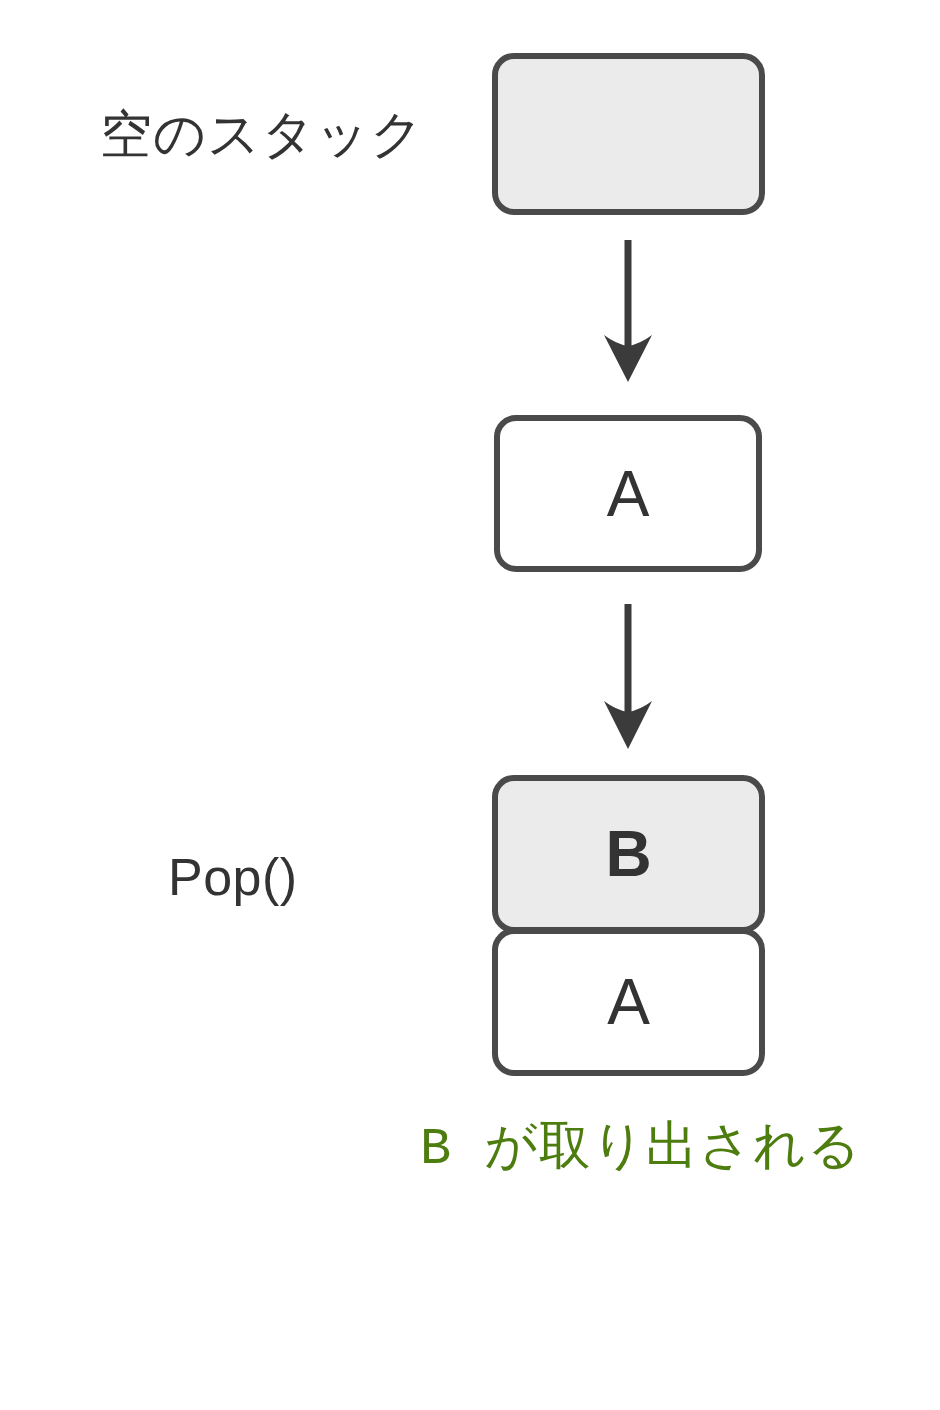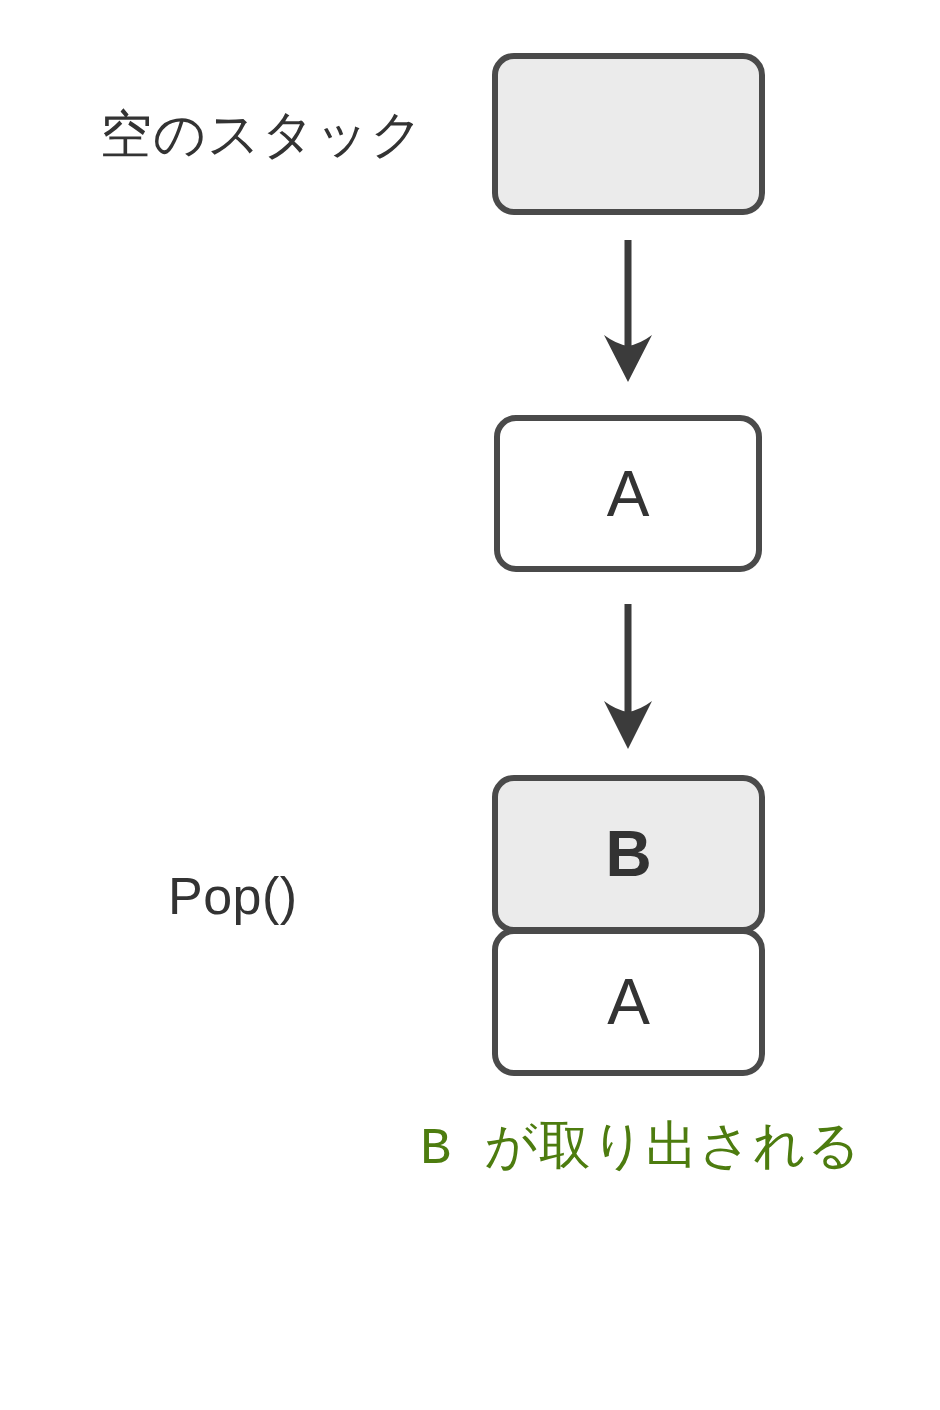--- a/index.html
+++ b/index.html
@@ -99,21 +99,21 @@
     <div class="cell-letter">A</div>
   </div>
 
   <div class="arrow" style="left:596px; top:604px; width:64px; height:148px;">
     <svg width="64" height="148" viewBox="0 0 64 148" xmlns="http://www.w3.org/2000/svg">
       <rect x="28.5" y="0" width="7" height="114" fill="#3b3b3b"></rect>
       <path d="M 32 145 L 8 97 Q 20 106 32 108 Q 44 106 56 97 Z" fill="#3b3b3b"></path>
     </svg>
   </div>
 
-  <div class="step-label" style="left:168px; top:870px;">Pop()</div>
+  <div class="step-label" style="left:168px; top:851px;">Pop()</div>
 
   <div class="stack-box filled" style="left:492px; top:775px; width:273px; height:158px;">
     <div class="cell-letter bold">B</div>
   </div>
 
   <div class="stack-box" style="left:492px; top:928px; width:273px; height:148px;">
     <div class="cell-letter">A</div>
   </div>
 
   <div class="caption" style="left:420px; top:1124px;">B が取り出される</div>

